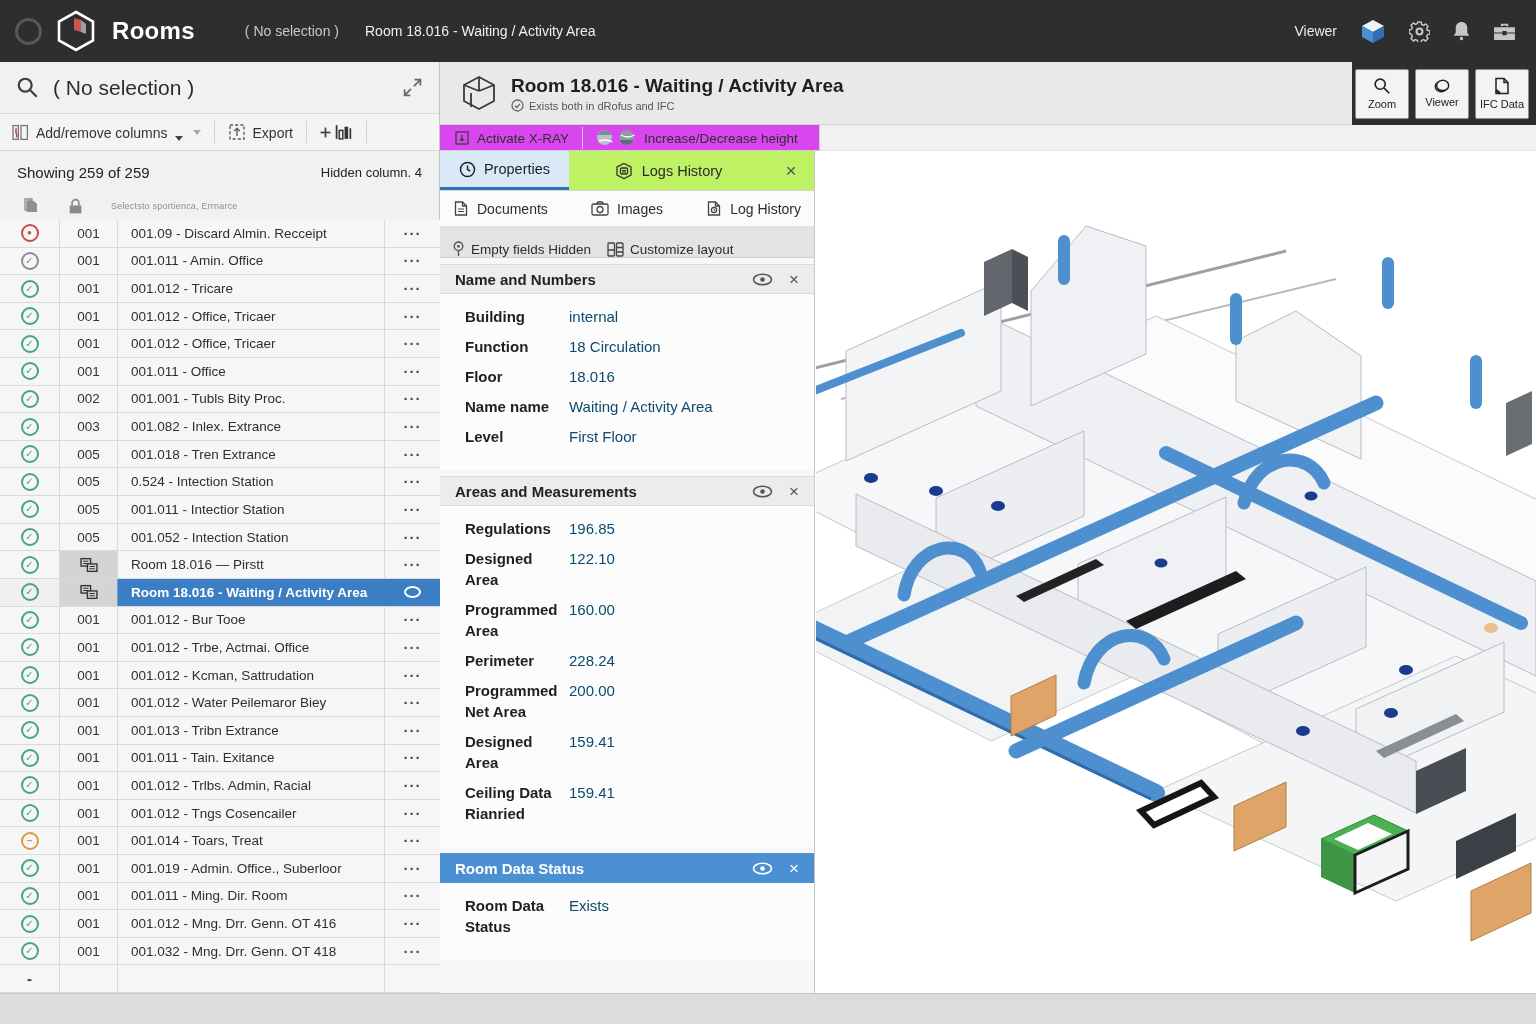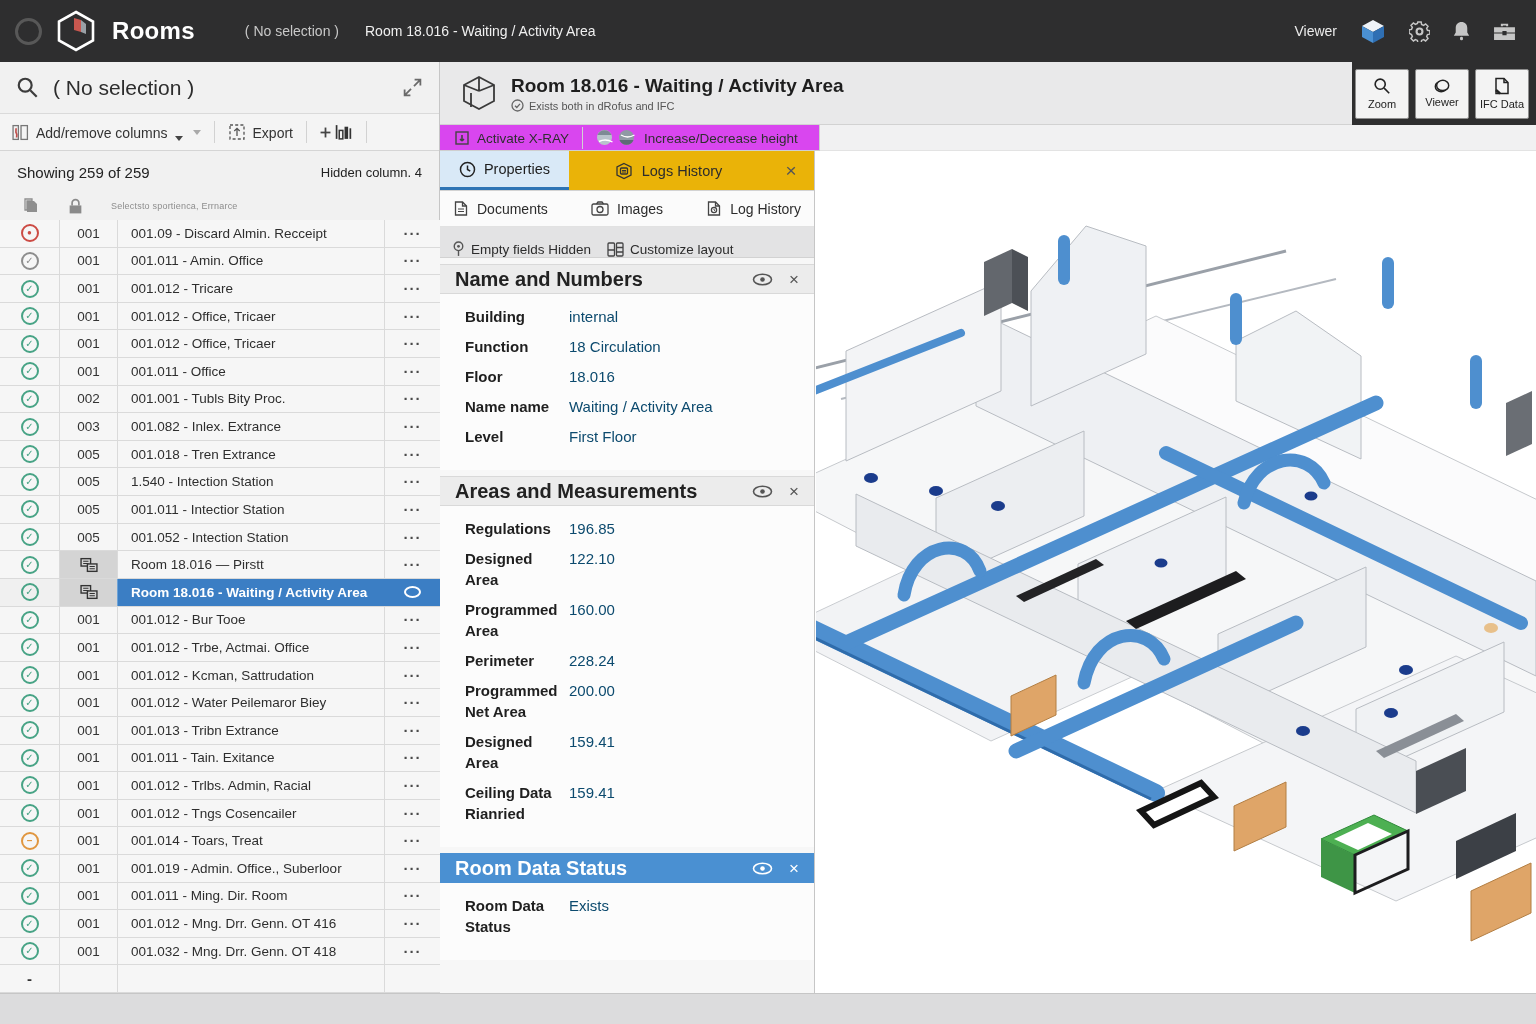--- a/index.html
+++ b/index.html
@@ -64,33 +64,33 @@
   .dt-sub { display:flex; align-items:flex-end; gap:5px; font-size:11px; color:#555; margin-top:2px; }
   .btn-area { position:absolute; left:1352px; top:62px; width:184px; height:63px; background:#2e2e2f; display:flex; align-items:center; justify-content:flex-end; gap:6px; padding-right:7px; }
   .vbtn { width:54px; height:50px; background:#f3f3f3; border:1px solid #8d8d8d; border-radius:2px; display:flex; flex-direction:column; align-items:center; justify-content:center; gap:3px; color:#222; cursor:pointer; }
   .vbtn span { font-size:11px; }
 
   .detail-toolbar { position:absolute; left:440px; top:125px; width:380px; height:26px; background:#d946ef; border-bottom:1px solid #cfcfcf; border-right:1px solid #cfcfcf; display:flex; align-items:center; padding-left:14px; font-size:13.5px; color:#2f2f2f; }
   .viewer-strip { position:absolute; left:820px; top:125px; width:716px; height:26px; background:#f1f1f2; border-bottom:1px solid #e3e3e3; }
 
   
   .props { position:absolute; left:440px; top:151px; width:375px; height:842px; background:#f7f7f7; border-right:1px solid #c6c6c6; overflow:hidden; }
-  .tabrow1 { height:40px; display:flex; background:#eab308; border-bottom:1px solid #d3d3d3; }
+  .tabrow1 { height:40px; display:flex; background:#bef264; border-bottom:1px solid #d3d3d3; }
   .tab-active { width:129px; background:#d9e9f7; border-bottom:3px solid #2e74b5; display:flex; align-items:center; justify-content:center; gap:8px; font-size:14.5px; color:#1d1d1d; cursor:pointer; }
   .tab-plain { flex:1; display:flex; align-items:center; justify-content:center; gap:9px; font-size:14.5px; color:#2c2c2c; cursor:pointer; }
   .tab-close { width:46px; display:flex; align-items:center; justify-content:center; color:#555; font-size:19px; cursor:pointer; }
   .tabrow2 { height:36px; display:flex; align-items:center; padding:0 13px; gap:0; background:#fbfbfb; border-bottom:1px solid #e2e2e2; }
   .tr2-item { display:flex; align-items:center; gap:8px; font-size:14px; color:#2c2c2c; cursor:pointer; }
   .tr2-gap { flex:1; }
   .tabrow3 { height:31px; display:flex; align-items:flex-end; padding:0 12px; gap:16px; background:#e3e3e4; border-bottom:1px solid #d2d2d2; }
   .tr3-item { display:flex; align-items:center; gap:6px; font-size:13.5px; color:#2c2c2c; cursor:pointer; }
 
   .section { margin-top:6px; background:#fcfcfc; }
   .section-header { height:30px; background:#ececec; border-top:1px solid #d9d9d9; border-bottom:1px solid #d9d9d9; display:flex; align-items:center; padding:0 15px; cursor:pointer; }
-  .section-title { font-size:20px; font-weight:700; color:#222; }
+  .section-title { font-size:15px; font-weight:700; color:#222; }
   .sh-icons { margin-left:auto; display:flex; align-items:center; gap:16px; color:#555; }
   .sh-x { font-size:17px; line-height:1; }
   .section.blue .section-header { background:#4a90d2; border-color:#4a90d2; }
   .section.blue .section-title { color:#fff; }
   .section.blue .sh-icons { color:#fff; }
   .section-body { padding:12px 10px 14px 25px; }
   .field { display:flex; margin-bottom:9px; }
   .field-label { width:103px; flex:none; font-size:15px; font-weight:600; color:#1f1f1f; line-height:21px; }
   .field-value { font-size:15px; color:#0c4a6e; line-height:21px; padding-left:1px; }
 
@@ -350,21 +350,21 @@
     </span>
   </div>
         <div class="rrow">
     <span class="cell-status">
       <span class="st st-ok">✓</span>
     </span>
     <span class="cell-code">
       <span class="code-text">005</span>
 
     </span>
-    <span class="cell-name">1.540 - Intection Station</span>
+    <span class="cell-name">0.524 - Intection Station</span>
     <span class="cell-actions">
       <span class="dots">···</span>
 
     </span>
   </div>
         <div class="rrow">
     <span class="cell-status">
       <span class="st st-ok">✓</span>
     </span>
     <span class="cell-code">

